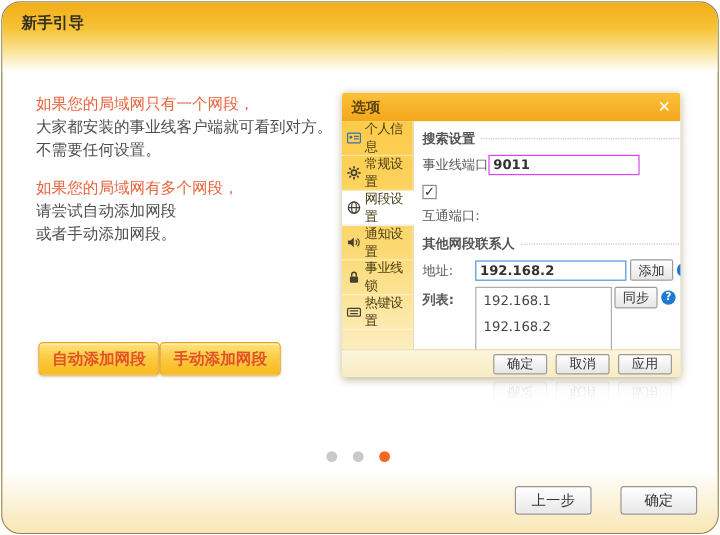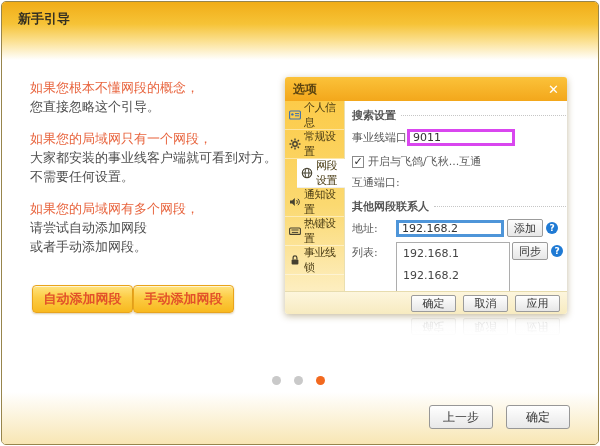--- a/index.html
+++ b/index.html
@@ -1,21 +1,21 @@
 <!DOCTYPE html>
 <html><head>
 <meta charset="utf-8">
 <style>
   * { margin:0; padding:0; box-sizing:border-box; }
   html,body { background:#fff; }
   body { font-family:"DejaVu Sans","Liberation Sans",sans-serif; width:600px; height:446px; }
 
   .window{
     position:relative; width:598px; height:444px; margin:1px;
-    border:1px solid #97854c; border-radius:5px; overflow:hidden; background:#fff;
+    border:1px solid #97854c; border-radius:16px; overflow:hidden; background:#fff;
   }
   .titlebar{
     position:absolute; top:0; left:0; right:0; height:58px;
     background:linear-gradient(180deg,#f1ad17 0%,#f6c337 38%,#fbe193 68%,#ffffff 100%);
   }
   .titlebar .title{
     position:absolute; left:16px; top:8px;
     font-size:13px; font-weight:bold; color:#332f22;
   }
   .bottom-grad{
@@ -39,21 +39,21 @@
     box-shadow:0 1px 2px rgba(150,110,20,.35), inset 0 1px 0 rgba(255,255,255,.65);
     cursor:pointer;
   }
 
   
   .dots{ position:absolute; left:270px; top:374px; display:flex; gap:13px; }
   .dot{ width:9px; height:9px; border-radius:50%; background:#c9c9c9; }
   .dot.active{ background:#f2691f; }
 
   
-  .footer-btns{ position:absolute; top:403px; left:427px; display:flex; gap:13px; }
+  .footer-btns{ position:absolute; top:403px; left:427px; display:flex; gap:24px; }
   .btn-gray{
     width:64px; height:24px; display:flex; align-items:center; justify-content:center;
     font-size:12px; color:#333;
     background:linear-gradient(180deg,#ffffff,#e8e8e8);
     border:1px solid #979797; border-radius:3px; cursor:pointer;
   }
 
   
   .dialog{
     position:absolute; left:283px; top:75px; width:282px; height:237px;
@@ -72,33 +72,33 @@
   .dlg-sidebar{
     width:60px; flex:0 0 60px; display:flex; flex-direction:column;
     background:linear-gradient(180deg,#fccb49 0%,#fbd971 55%,#fdeec0 100%);
     border-right:1px solid #eadfb0;
   }
   .side-item{
     height:29px; display:flex; align-items:center; gap:3px; padding-left:4px;
     font-size:11px; letter-spacing:-0.5px; color:#4a3c14;
     border-bottom:1px solid rgba(255,255,255,.45); cursor:pointer;
   }
-  .side-item.selected{ background:#fff; margin-right:-1px; border-bottom-color:#eee;margin-left:12px; }
+  .side-item.selected{ background:#fff; margin-right:-1px; border-bottom-color:#eee; }
   .side-item svg{ flex:0 0 12px; }
 
   .dlg-content{ flex:1; padding:5px 7px 0 7px; font-size:11px; color:#5a5a5a; }
   .ghead{ display:flex; align-items:center; gap:5px; margin-top:2px; }
   .ghead-text{ font-weight:bold; color:#555; white-space:nowrap; }
   .ghead-line{ flex:1; border-top:1px dotted #c6c6c6; }
 
   .frow{ display:flex; align-items:center; margin-top:6px; }
   .flabel{ width:55px; flex:0 0 55px; white-space:nowrap; }
   input.txt{
-    width:108px; height:17px; border:3px solid #d946ef; font-size:11px; padding:0 3px;
-    font-family:"DejaVu Sans","Liberation Sans",sans-serif; color:#333; outline:none;
+    width:126px; height:17px; border:1px solid #d946ef; font-size:11px; padding:0 3px;
+    font-family:"DejaVu Sans","Liberation Sans",sans-serif; color:#333; outline:none;font-weight:bold;
   }
   input.txt.focused{ border-color:#4e95d9; }
 
   .chk-row{ display:flex; align-items:center; gap:4px; margin-top:8px; }
   .chk{
     width:12px; height:12px; border:1px solid #8a8a8a; background:#fff;
     display:flex; align-items:center; justify-content:center;
     font-size:11px; line-height:10px; color:#2f2f2f; cursor:pointer;
   }
 
@@ -153,24 +153,20 @@
 </head>
 <body>
 
 <div class="window">
   <div class="titlebar">
     <div class="title">新手引导</div>
   </div>
   <div class="bottom-grad"></div>
 
   <div class="intro">
-    <p>
-      <span class="hl">如果您根本不懂网段的概念，</span><br>
-      <span>您直接忽略这个引导。</span>
-    </p>
     <p>
       <span class="hl">如果您的局域网只有一个网段，</span><br>
       <span>大家都安装的事业线客户端就可看到对方。</span><br>
       <span>不需要任何设置。</span>
     </p>
     <p>
       <span class="hl">如果您的局域网有多个网段，</span><br>
       <span>请尝试自动添加网段</span><br>
       <span>或者手动添加网段。</span>
     </p>
@@ -252,72 +248,71 @@
                 <path d="M1,4.4 L3.2,4.4 L5.8,2 L5.8,10 L3.2,7.6 L1,7.6 Z" fill="#45402f"></path>
                 <path d="M7.4,4 a2.6,2.6 0 0 1 0,4" fill="none" stroke="#45402f" stroke-width="1"></path>
                 <path d="M8.9,2.8 a4.3,4.3 0 0 1 0,6.4" fill="none" stroke="#45402f" stroke-width="1"></path>
               </svg>
           </span>
           <span>通知设置</span>
         </div>
         <div class="side-item">
           <span class="icn">
             <svg width="12" height="12" viewBox="0 0 12 12">
+                <rect x="2.6" y="5.4" width="6.8" height="5.2" rx="1" fill="#45402f"></rect>
+                <path d="M4.1,5.4 V3.8 a1.9,1.9 0 0 1 3.8,0 V5.4" fill="none" stroke="#45402f" stroke-width="1.2"></path>
+              </svg>
+          </span>
+          <span>事业线锁</span>
+        </div>
+        <div class="side-item">
+          <span class="icn">
+            <svg width="12" height="12" viewBox="0 0 12 12">
                 <rect x="0.6" y="3" width="10.8" height="6.4" rx="1" fill="none" stroke="#45402f" stroke-width="1.1"></rect>
                 <line x1="2.4" y1="5" x2="9.6" y2="5" stroke="#45402f" stroke-width="1"></line>
                 <line x1="2.8" y1="7.4" x2="9.2" y2="7.4" stroke="#45402f" stroke-width="1"></line>
               </svg>
           </span>
           <span>热键设置</span>
-        </div>
-        <div class="side-item">
-          <span class="icn">
-            <svg width="12" height="12" viewBox="0 0 12 12">
-                <rect x="2.6" y="5.4" width="6.8" height="5.2" rx="1" fill="#45402f"></rect>
-                <path d="M4.1,5.4 V3.8 a1.9,1.9 0 0 1 3.8,0 V5.4" fill="none" stroke="#45402f" stroke-width="1.2"></path>
-              </svg>
-          </span>
-          <span>事业线锁</span>
         </div>
       </div>
 
       <div class="dlg-content">
         <div class="ghead">
           <span class="ghead-text">搜索设置</span>
           <span class="ghead-line"></span>
         </div>
 
         <div class="frow">
           <span class="flabel">事业线端口:</span>
           <input class="txt" type="text" value="9011" style="">
         </div>
 
         <div class="chk-row">
           <span class="chk">✓</span>
-          <span>开启与飞鸽/飞秋...互通</span>
         </div>
 
         <div class="frow">
           <span class="flabel">互通端口:</span>
         </div>
 
         <div class="ghead" style="margin-top:9px;">
           <span class="ghead-text">其他网段联系人</span>
           <span class="ghead-line"></span>
         </div>
 
         <div class="frow addr-row">
           <span class="flabel" style="width:44px;flex-basis:44px;">地址:</span>
           <input class="txt focused" type="text" value="192.168.2" style="">
           <div class="btn-xs" style="margin-left:3px;">添加</div>
           <span class="help">?</span>
         </div>
 
         <div class="list-row">
-          <span class="flabel" style="width:44px;flex-basis:44px;padding-top:3px;">列表:</span>
+          <span class="flabel" style="width:44px;flex-basis:44px;padding-top:3px;font-weight:bold;">列表:</span>
           <div class="listbox">
             <div class="li">192.168.1</div>
             <div class="li">192.168.2</div>
           </div>
           <div class="side-btns">
             <div class="side-btn-row">
               <div class="btn-xs">同步</div>
               <span class="help">?</span>
             </div>
             <div class="btn-xs disabled">删除</div>

